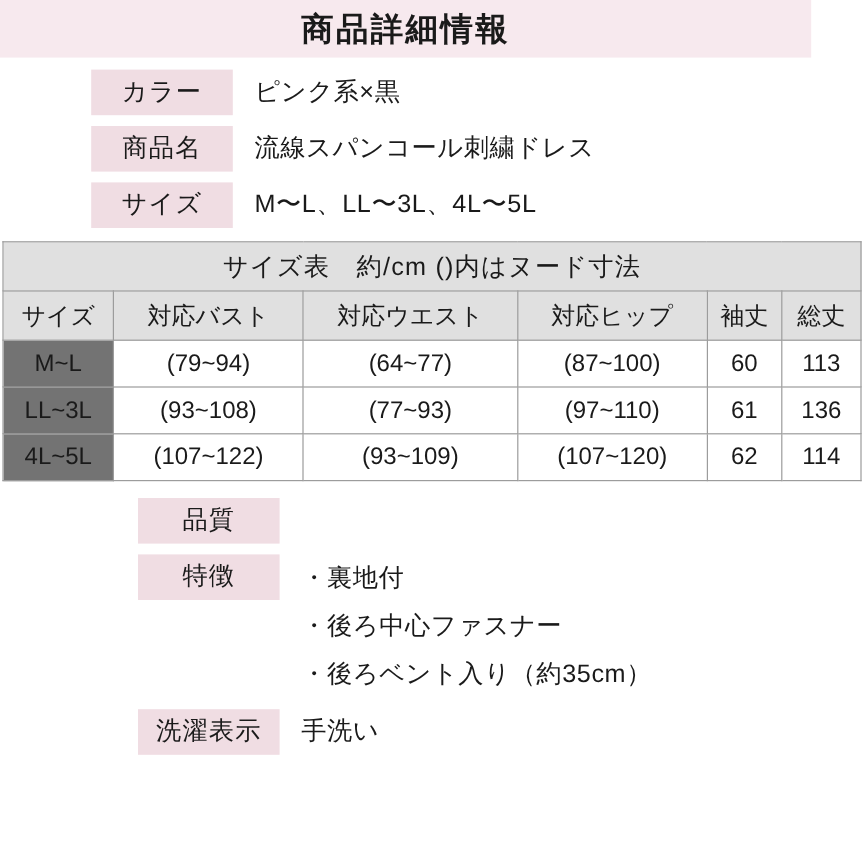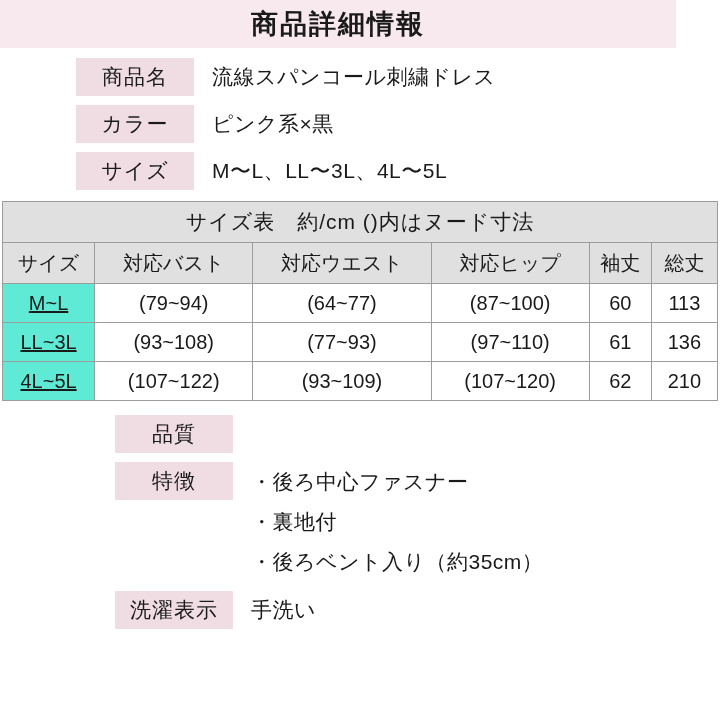--- a/index.html
+++ b/index.html
@@ -97,22 +97,21 @@
     font-size: 21px;
     letter-spacing: 1px;
     height: 40px;
   }
   table.size-table tr.header-row td {
     background: #e0e0e0;
     font-size: 20px;
     height: 40px;
   }
   table.size-table tr.data-row td.rowhead {
-    background: #5eead4;
-    text-decoration: underline;
+    background: #737373;
   }
   .col-size   { width: 92px; }
   .col-bust   { width: 158px; }
   .col-waist  { width: 178px; }
   .col-hip    { width: 158px; }
   .col-sleeve { width: 62px; }
   .col-length { width: 66px; }
 
   
   .bottom-list {
@@ -133,27 +132,27 @@
 
 <div class="page">
 
   <div class="title-bar">
     <div class="title-text">商品詳細情報</div>
   </div>
 
   <div class="spec-list">
 
     <div class="spec-row">
+      <div class="spec-label">カラー</div>
+      <div class="spec-value">ピンク系×黒</div>
+    </div>
+
+    <div class="spec-row">
       <div class="spec-label">商品名</div>
       <div class="spec-value">流線スパンコール刺繍ドレス</div>
-    </div>
-
-    <div class="spec-row">
-      <div class="spec-label">カラー</div>
-      <div class="spec-value">ピンク系×黒</div>
     </div>
 
     <div class="spec-row">
       <div class="spec-label">サイズ</div>
       <div class="spec-value">M〜L、LL〜3L、4L〜5L</div>
     </div>
 
   </div>
 
   <div class="table-wrap">
@@ -193,37 +192,37 @@
           <td>(97~110)</td>
           <td>61</td>
           <td>136</td>
         </tr>
         <tr class="data-row">
           <td class="rowhead">4L~5L</td>
           <td>(107~122)</td>
           <td>(93~109)</td>
           <td>(107~120)</td>
           <td>62</td>
-          <td>210</td>
+          <td>114</td>
         </tr>
       </tbody>
     </table>
   </div>
 
   <div class="bottom-list">
 
     <div class="spec-row">
       <div class="spec-label">品質</div>
     </div>
 
     <div class="spec-row top-align">
       <div class="spec-label">特徴</div>
       <div class="spec-value feature-lines">
+        <span class="line">・裏地付</span>
         <span class="line">・後ろ中心ファスナー</span>
-        <span class="line">・裏地付</span>
         <span class="line">・後ろベント入り（約35cm）</span>
       </div>
     </div>
 
     <div class="spec-row">
       <div class="spec-label">洗濯表示</div>
       <div class="spec-value">手洗い</div>
     </div>
 
   </div>

